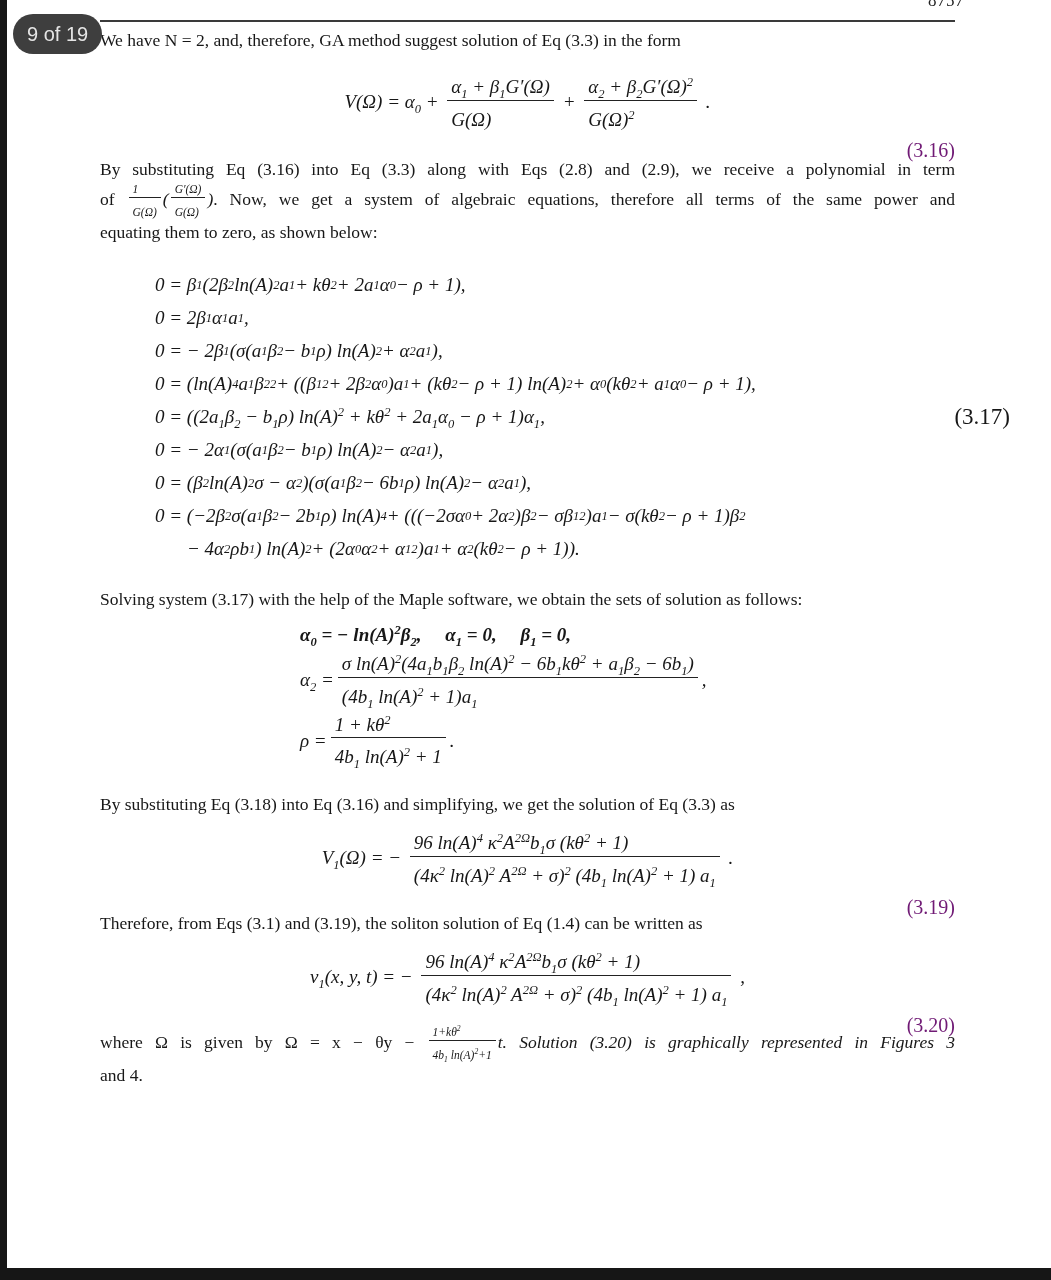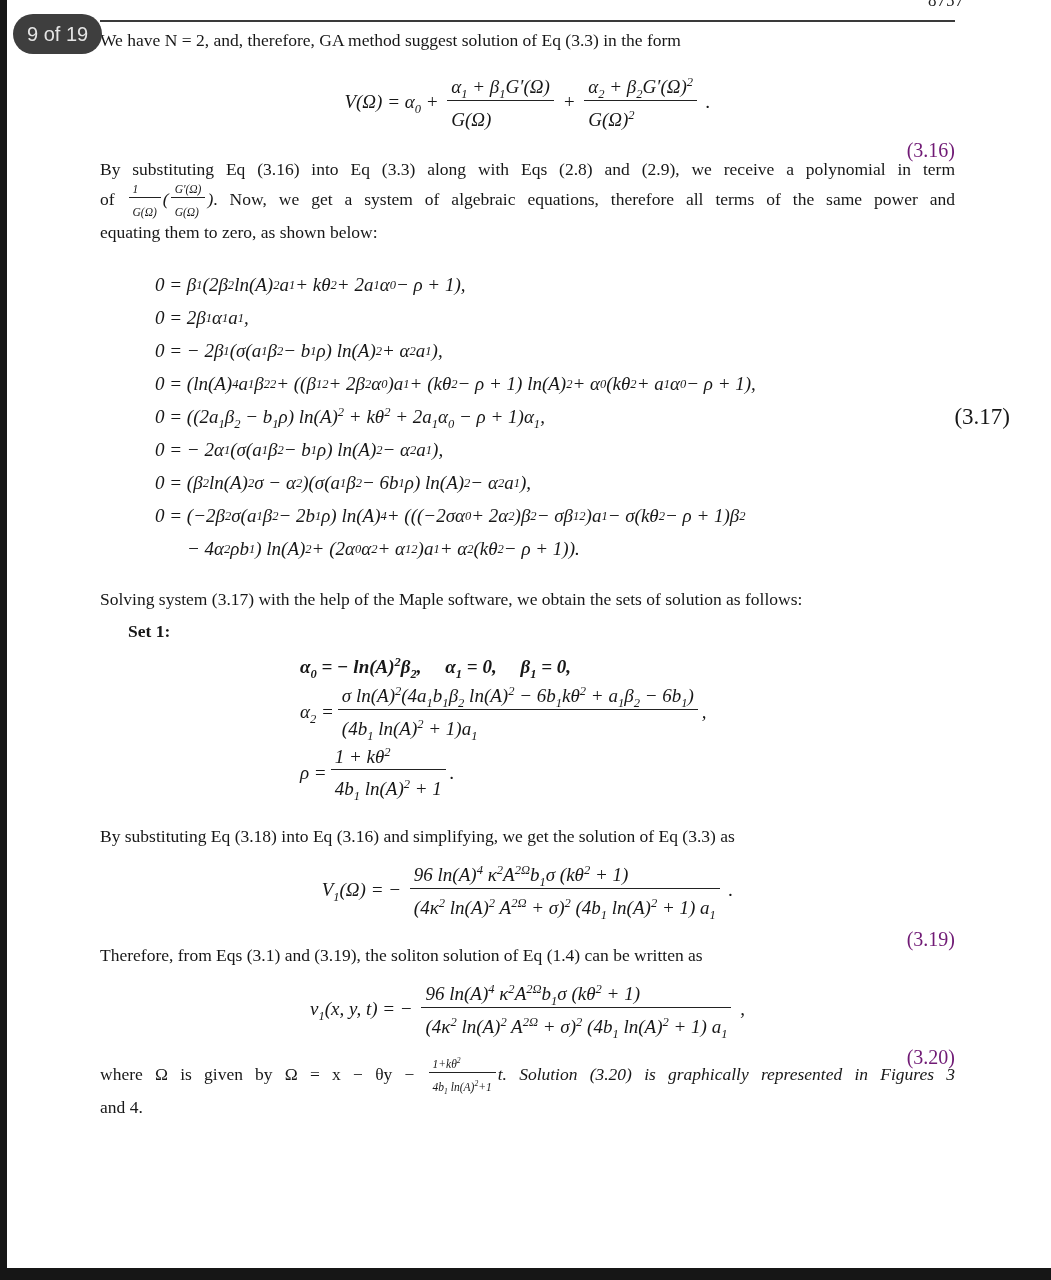--- a/index.html
+++ b/index.html
@@ -88,21 +88,20 @@
           <span>0 = ((2a<sub>1</sub>β<sub>2</sub> − b<sub>1</sub>ρ) ln(A)<sup>2</sup> + kθ<sup>2</sup> + 2a<sub>1</sub>α<sub>0</sub> − ρ + 1)α<sub>1</sub>,</span>
           <span class="eq-label">(3.17)</span>
         </div>
         <div class="sysline">0 = − 2α<sub>1</sub>(σ(a<sub>1</sub>β<sub>2</sub> − b<sub>1</sub>ρ) ln(A)<sup>2</sup> − α<sub>2</sub>a<sub>1</sub>),</div>
         <div class="sysline">0 = (β<sub>2</sub> ln(A)<sup>2</sup>σ − α<sub>2</sub>)(σ(a<sub>1</sub>β<sub>2</sub> − 6b<sub>1</sub>ρ) ln(A)<sup>2</sup> − α<sub>2</sub>a<sub>1</sub>),</div>
         <div class="sysline">0 = (−2β<sub>2</sub>σ(a<sub>1</sub>β<sub>2</sub> − 2b<sub>1</sub>ρ) ln(A)<sup>4</sup> + (((−2σα<sub>0</sub> + 2α<sub>2</sub>)β<sub>2</sub> − σβ<sub>1</sub><sup>2</sup>)a<sub>1</sub> − σ(kθ<sup>2</sup> − ρ + 1)β<sub>2</sub></div>
         <div class="sysline cont">− 4α<sub>2</sub>ρb<sub>1</sub>) ln(A)<sup>2</sup> + (2α<sub>0</sub>α<sub>2</sub> + α<sub>1</sub><sup>2</sup>)a<sub>1</sub> + α<sub>2</sub>(kθ<sup>2</sup> − ρ + 1)).</div>
       </div>
 
       <div class="para" style="margin-top:20px;">Solving system (3.17) with the help of the Maple software, we obtain the sets of solution as follows:</div>
-      <div class="set-head">Set 1:</div>
 
       <div class="grp318">
         <div class="row row1">
           <span>α<sub>0</sub> = − ln(A)<sup>2</sup>β<sub>2</sub>,  α<sub>1</sub> = 0,  β<sub>1</sub> = 0,</span>
         </div>
         <div class="row row2">
           <span>α<sub>2</sub> = </span>
           <span class="frac">
             <span class="fnum">σ ln(A)<sup>2</sup>(4a<sub>1</sub>b<sub>1</sub>β<sub>2</sub> ln(A)<sup>2</sup> − 6b<sub>1</sub>kθ<sup>2</sup> + a<sub>1</sub>β<sub>2</sub> − 6b<sub>1</sub>)</span>
             <span class="fden">(4b<sub>1</sub> ln(A)<sup>2</sup> + 1)a<sub>1</sub></span>

